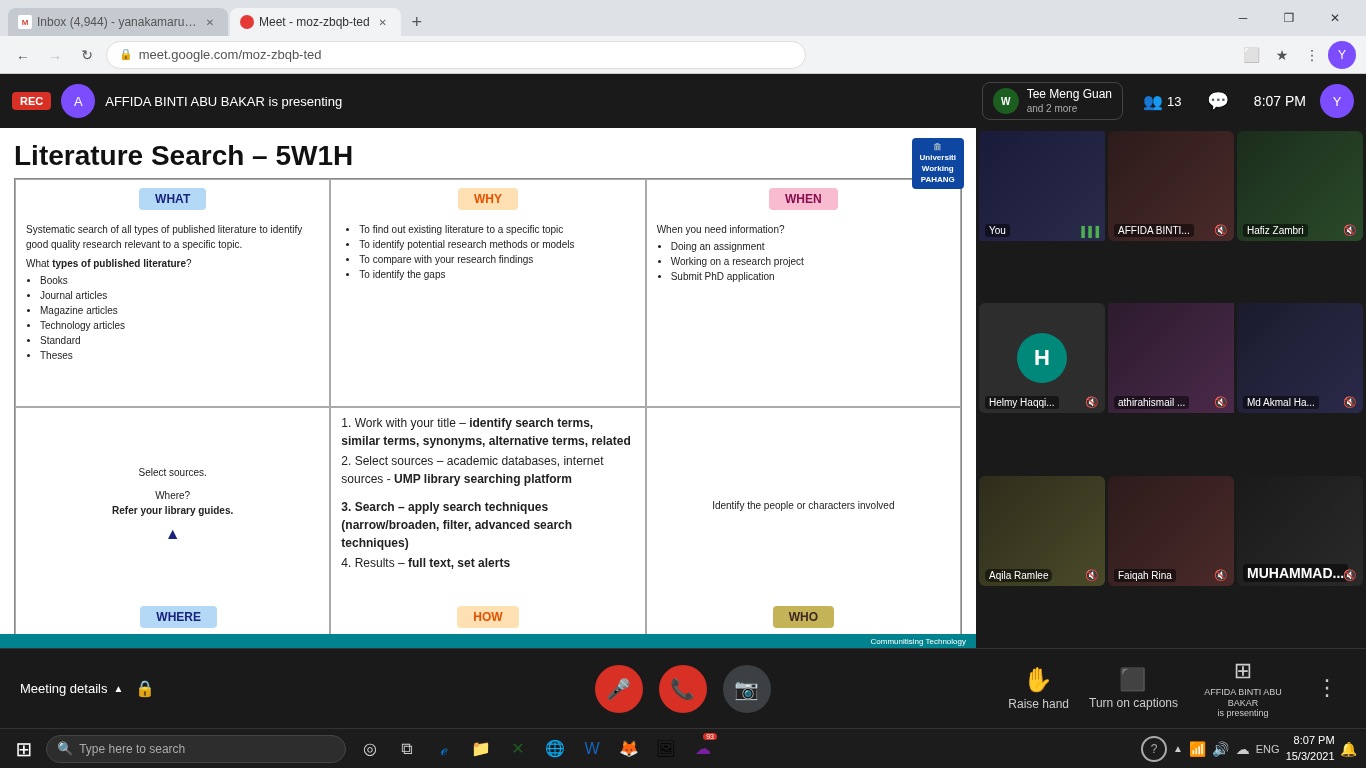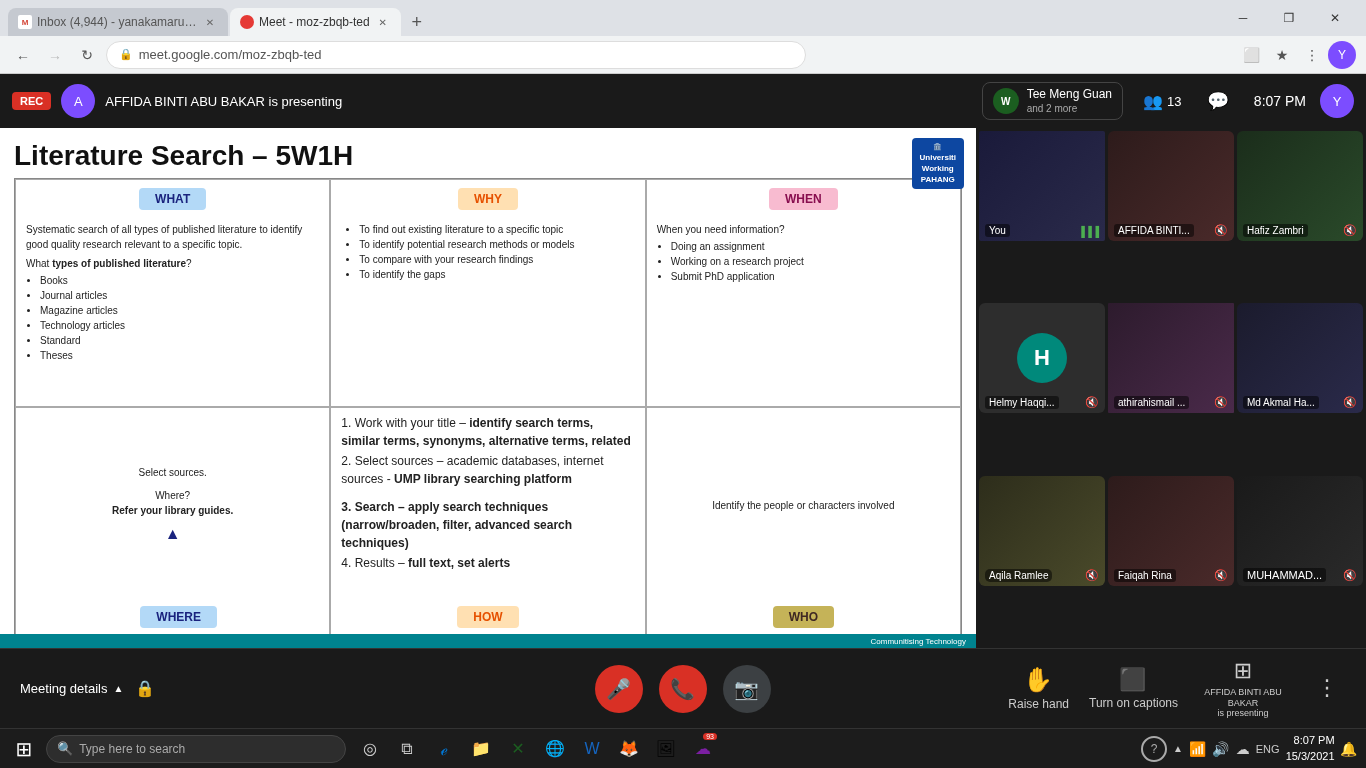--- a/index.html
+++ b/index.html
@@ -215,21 +215,21 @@
           </div>
 
           <div style="background:#2d1b1b; border-radius:6px; position:relative; height:110px; overflow:hidden; display:flex; align-items:center; justify-content:center;">
             <div style="width:100%; height:100%; background:linear-gradient(135deg,#2d1b1b,#4a2a2a); display:flex; align-items:center; justify-content:center;"></div>
             <div style="position:absolute; bottom:4px; left:6px; color:#fff; font-size:10px; background:rgba(0,0,0,0.5); padding:1px 4px; border-radius:3px;">Faiqah Rina</div>
             <div style="position:absolute; bottom:4px; right:6px; color:#ff4444; font-size:11px;">🔇</div>
           </div>
 
           <div style="background:#1a1a1a; border-radius:6px; position:relative; height:110px; overflow:hidden; display:flex; align-items:center; justify-content:center;">
             <div style="width:100%; height:100%; background:linear-gradient(135deg,#1a1a1a,#2a2a2a); display:flex; align-items:center; justify-content:center;"></div>
-            <div style="position:absolute; bottom:4px; left:6px; color:#fff; font-size:11px; background:rgba(0,0,0,0.5); padding:1px 4px; border-radius:3px; max-width:85%; overflow:hidden; text-overflow:ellipsis; white-space:nowrap;">MUHAMMAD...</div>
+            <div style="position:absolute; bottom:4px; left:6px; color:#fff; font-size:14px; background:rgba(0,0,0,0.5); padding:1px 4px; border-radius:3px; max-width:85%; overflow:hidden; text-overflow:ellipsis; white-space:nowrap;font-weight:bold;">MUHAMMAD...</div>
             <div style="position:absolute; bottom:4px; right:6px; color:#ff4444; font-size:11px;">🔇</div>
           </div>
 
         </div>
       </div>
     </div>
 
     <div style="background:#1a1a1a; height:80px; display:flex; align-items:center; padding:0 20px; border-top:1px solid #333; position:relative;">
 
       <div style="position:absolute; left:20px; display:flex; align-items:center; gap:6px; color:#fff; font-size:13px; cursor:pointer;">

